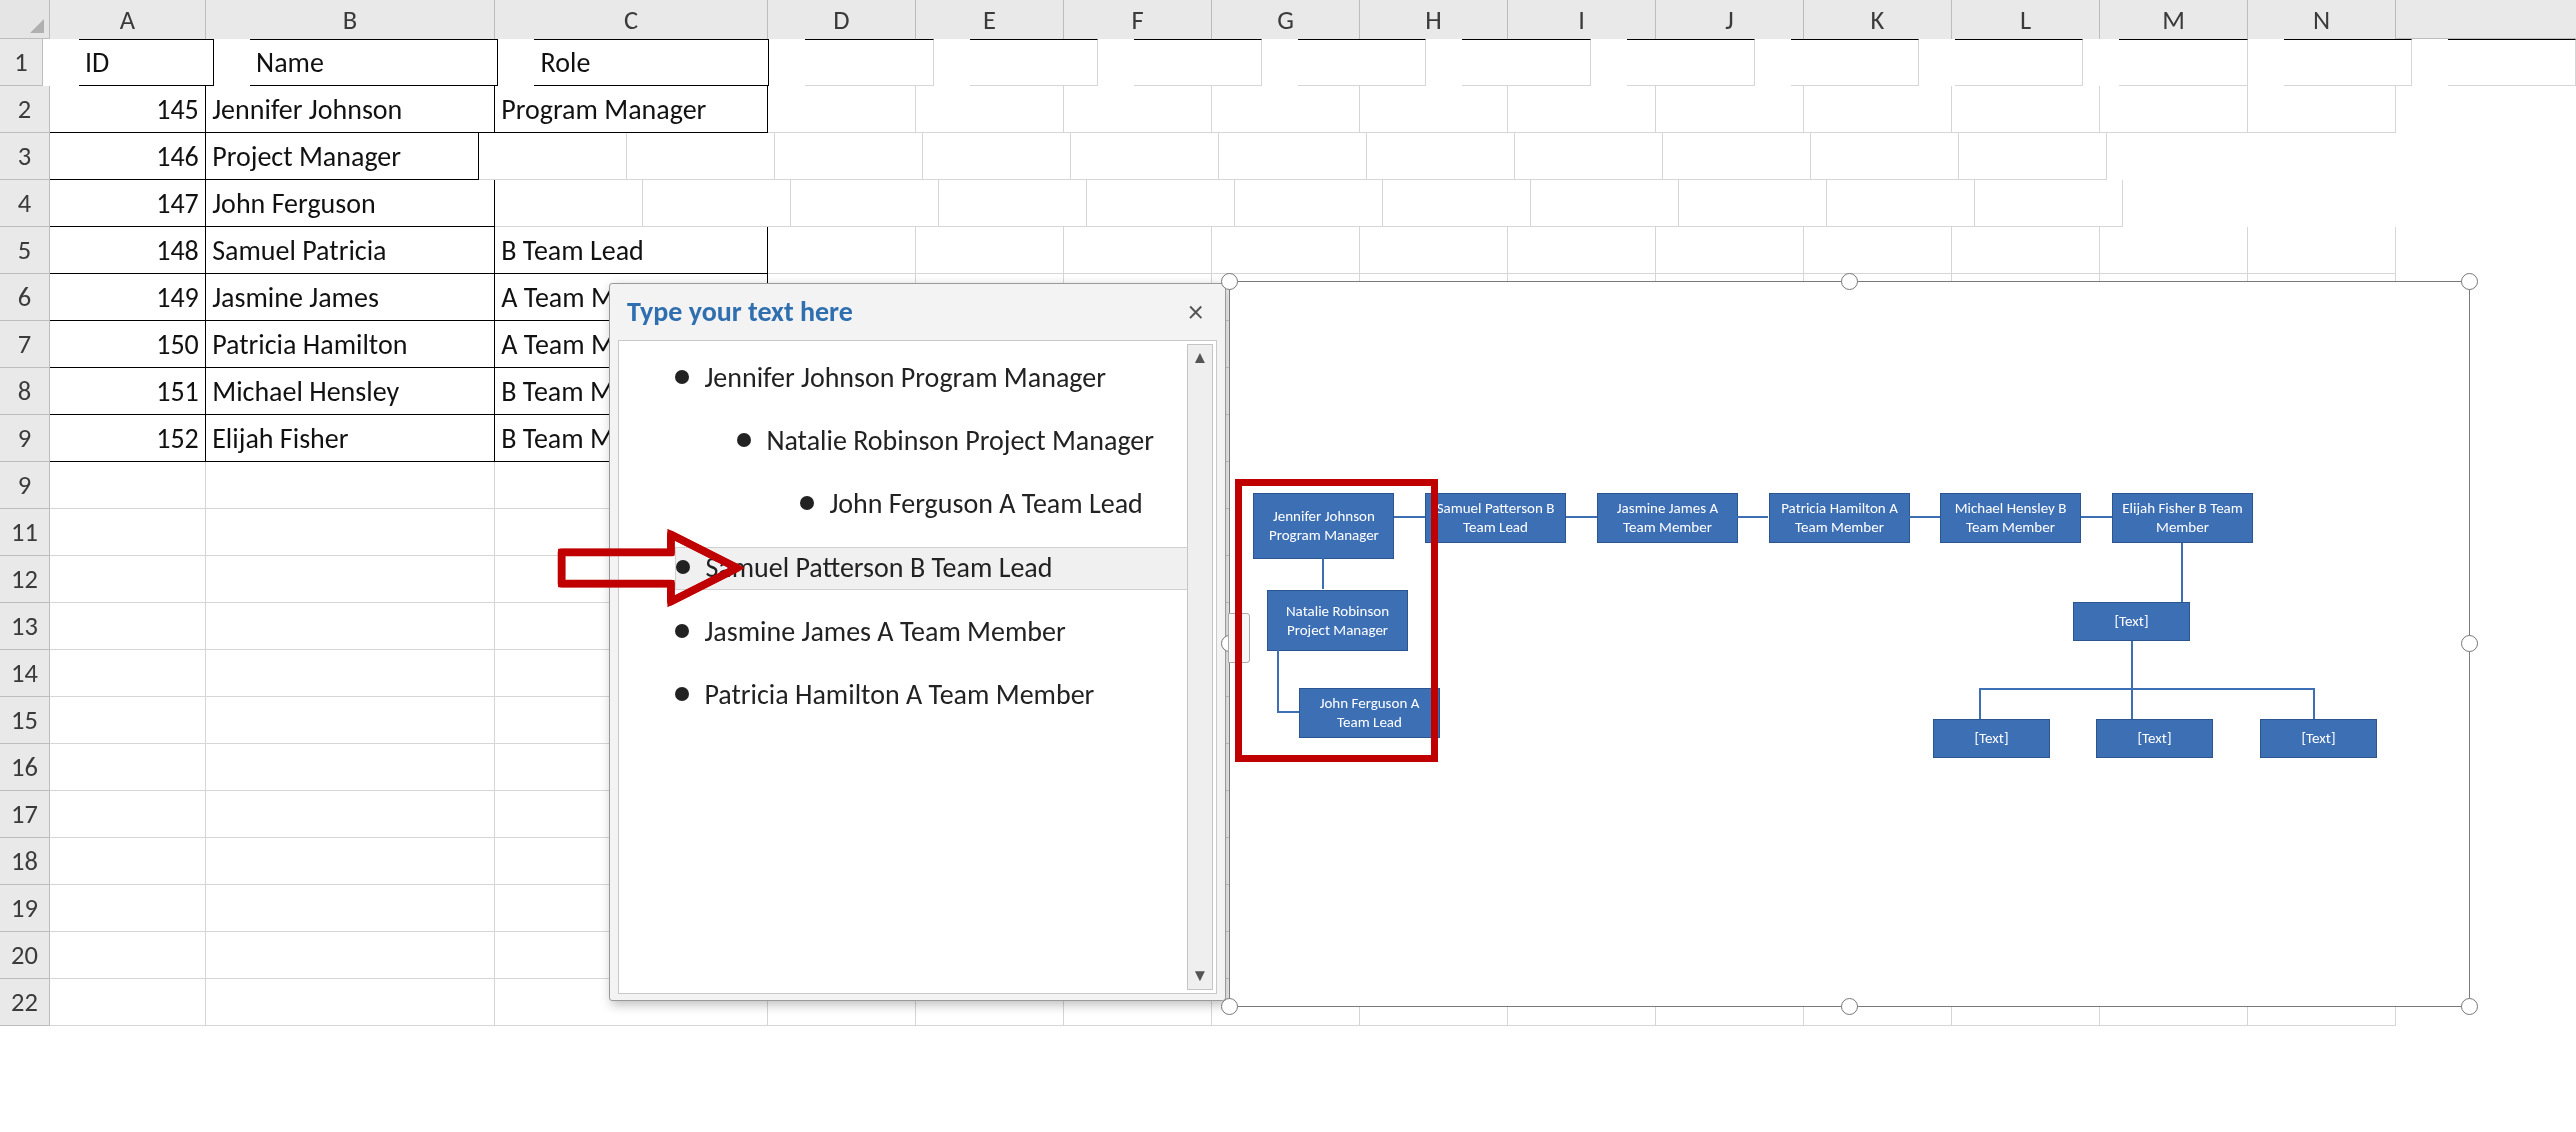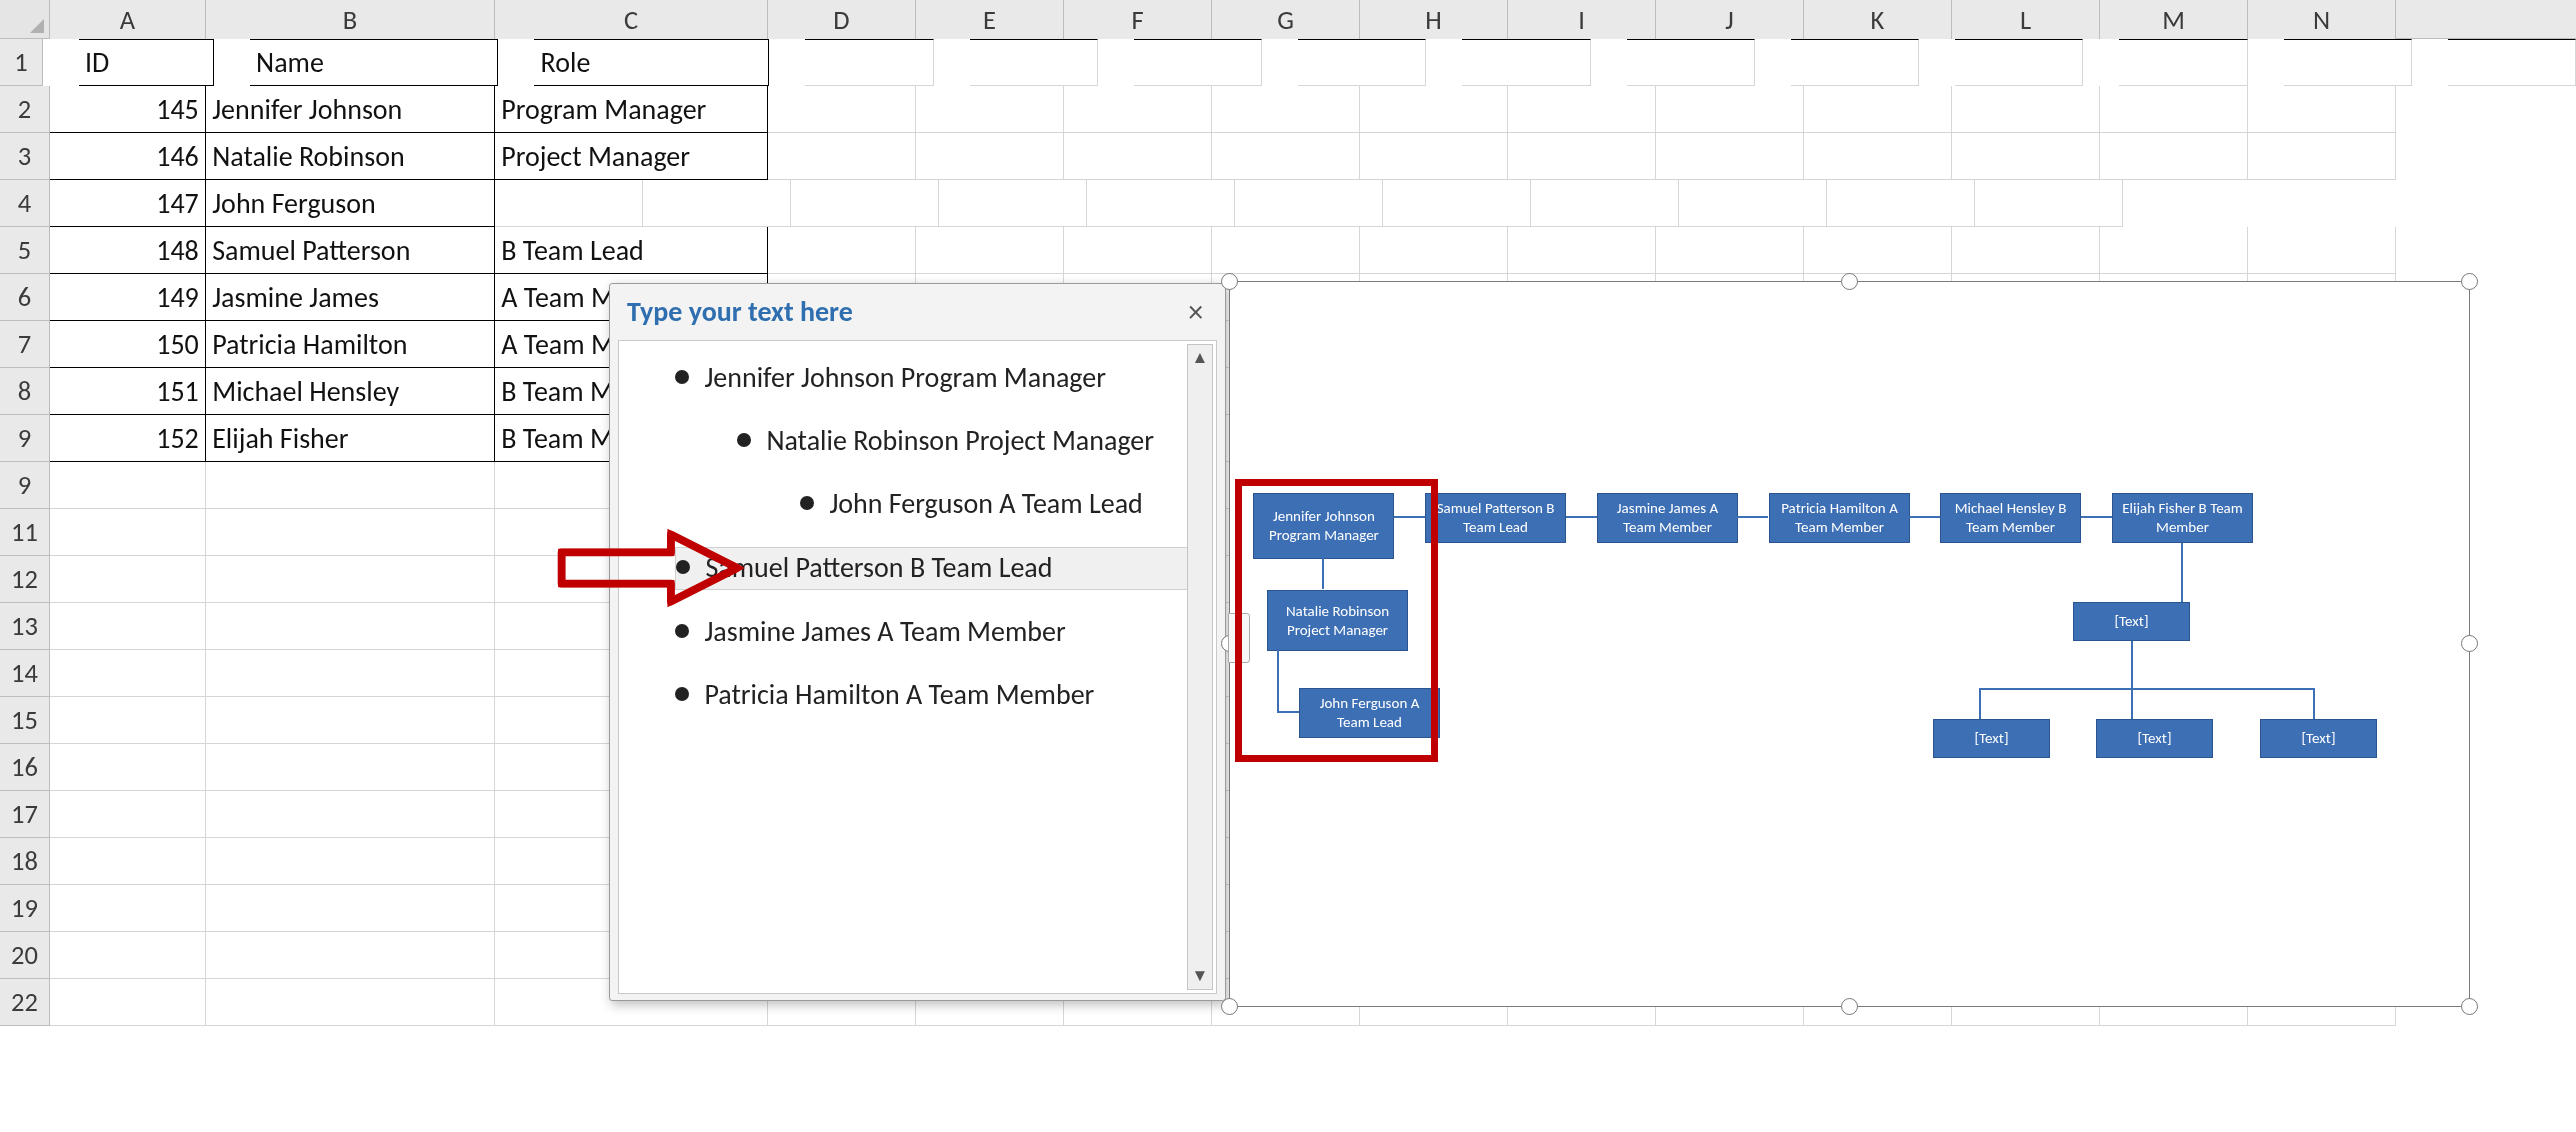--- a/index.html
+++ b/index.html
@@ -125,21 +125,20 @@
         <div class="cell cI"></div>
         <div class="cell cJ"></div>
         <div class="cell cK"></div>
         <div class="cell cL"></div>
         <div class="cell cM"></div>
         <div class="cell cN"></div>
       </div>
       <div class="row">
         <div class="row-h">3</div>
         <div class="cell cA data-border num">146</div>
-        <div class="cell cB data-border">Natalie Robinson</div>
         <div class="cell cC data-border">Project Manager</div>
         <div class="cell cD"></div>
         <div class="cell cE"></div>
         <div class="cell cF"></div>
         <div class="cell cG"></div>
         <div class="cell cH"></div>
         <div class="cell cI"></div>
         <div class="cell cJ"></div>
         <div class="cell cK"></div>
         <div class="cell cL"></div>
@@ -158,21 +157,21 @@
         <div class="cell cI"></div>
         <div class="cell cJ"></div>
         <div class="cell cK"></div>
         <div class="cell cL"></div>
         <div class="cell cM"></div>
         <div class="cell cN"></div>
       </div>
       <div class="row">
         <div class="row-h">5</div>
         <div class="cell cA data-border num">148</div>
-        <div class="cell cB data-border">Samuel Patterson</div>
+        <div class="cell cB data-border">Samuel Patricia</div>
         <div class="cell cC data-border">B Team Lead</div>
         <div class="cell cD"></div>
         <div class="cell cE"></div>
         <div class="cell cF"></div>
         <div class="cell cG"></div>
         <div class="cell cH"></div>
         <div class="cell cI"></div>
         <div class="cell cJ"></div>
         <div class="cell cK"></div>
         <div class="cell cL"></div>

